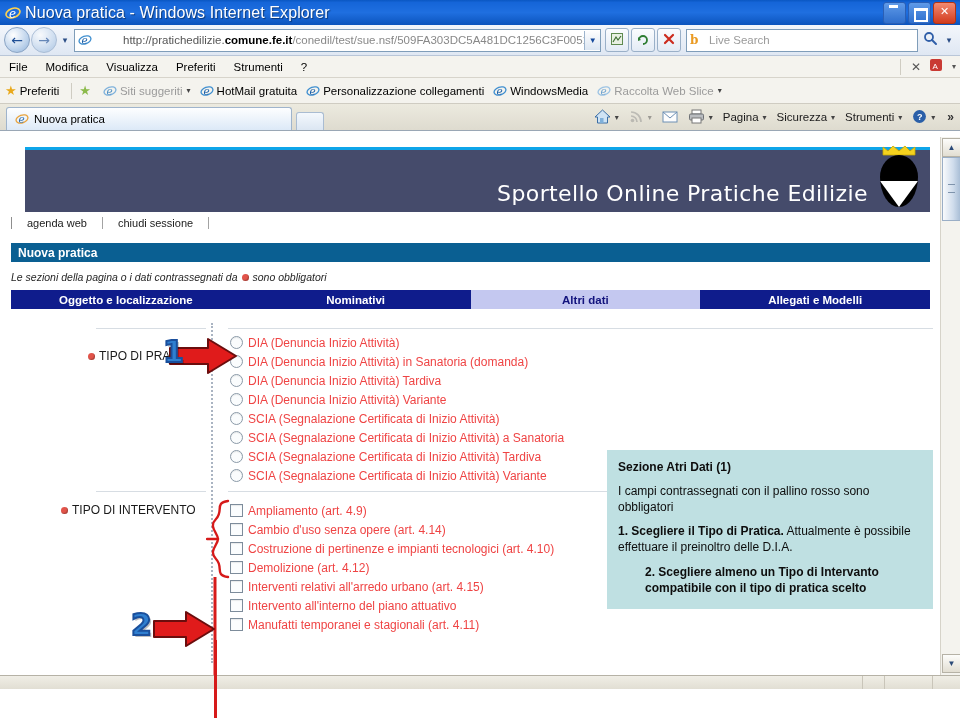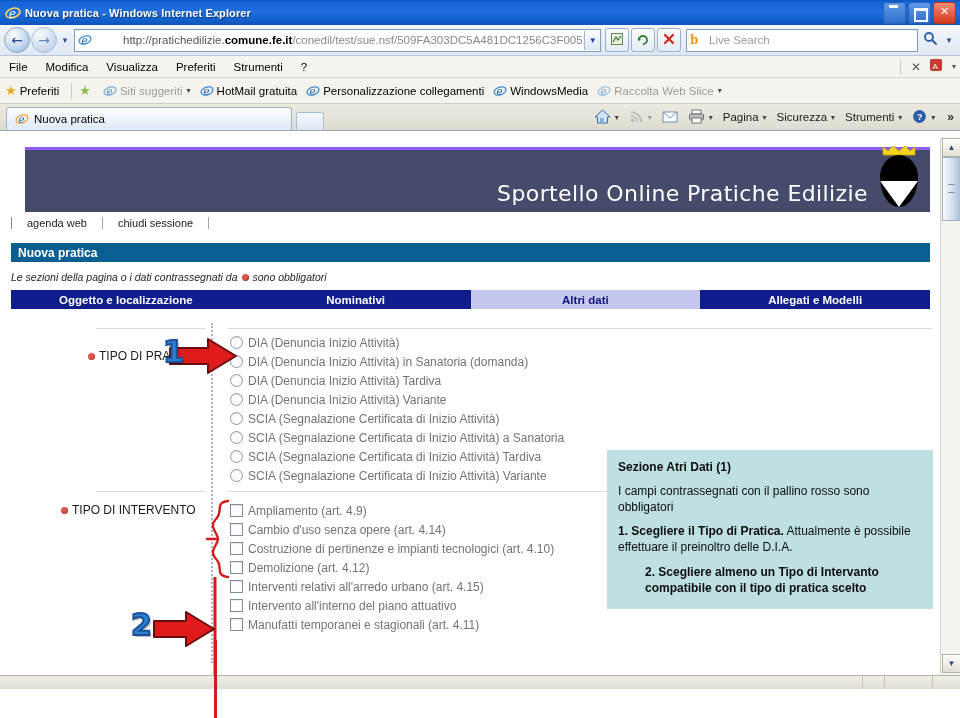--- a/index.html
+++ b/index.html
@@ -8,21 +8,21 @@
     font-family:"Liberation Sans",sans-serif;font-size:12px;color:#000;
   }
   .app{width:960px;height:718px;position:relative;background:#fff;}
 
   
   .titlebar{
     height:25px;background:linear-gradient(to bottom,#0a57c2 0%,#1565d8 10%,#1f6fe0 50%,#0c54bd 100%);
     display:flex;align-items:center;position:relative;
   }
   .titlebar .ie-logo{width:16px;height:16px;margin:0 4px 0 5px;position:relative;}
-  .titlebar .ttl{color:#fff;font-weight:bold;font-size:11px;letter-spacing:.1px;
+  .titlebar .ttl{color:#fff;font-weight:normal;font-size:16px;letter-spacing:.1px;
      text-shadow:1px 1px 1px rgba(0,0,0,.45);white-space:nowrap;}
   .winbtns{position:absolute;right:4px;top:2px;display:flex;gap:2px;}
   .winbtn{width:21px;height:20px;border-radius:3px;border:1px solid #2a5fb5;
     background:linear-gradient(to bottom,#5f9ae8,#2f6fcd);position:relative;}
   .winbtn.close{background:linear-gradient(to bottom,#f28a72,#d23b1d);border-color:#b23414;}
   .winbtn span{position:absolute;color:#fff;font-size:11px;left:0;right:0;text-align:center;top:2px;
     font-family:"DejaVu Sans",sans-serif;line-height:14px;}
   .winbtn .mn{position:absolute;left:5px;bottom:4px;width:9px;height:3px;background:#fff;}
   .winbtn .mx{position:absolute;left:5px;top:5px;width:10px;height:9px;border:2px solid #fff;border-top-width:3px;}
 
@@ -91,21 +91,21 @@
   .cmdbar .ci.dim{opacity:.45;}
   .cmdbar .chev{padding-left:7px;font-size:12px;color:#333;font-weight:bold;}
 
   
   .viewport{position:absolute;left:0;top:137px;width:960px;height:538px;background:#fff;
     border-top:1px solid #fff;overflow:hidden;}
   .pagearea{position:absolute;left:0;top:0;width:941px;height:538px;background:#fff;overflow:hidden;}
 
   
   .siteheader{margin:9px 11px 0 25px;height:62px;background:#ef4444;position:relative;
-    border-top:3px solid #8b5cf6;}
+    border-top:3px solid #0ea5e9;}
   .siteheader .inner{position:absolute;left:0;right:0;top:0;bottom:0;background:#454b6b;}
   .siteheader .brand{position:absolute;right:62px;bottom:6px;color:#fff;font-size:22px;
     font-family:"DejaVu Sans",sans-serif;letter-spacing:.4px;}
   .crest{position:absolute;right:8px;top:-5px;width:46px;height:64px;}
   .crest .crown{position:absolute;top:0;left:6px;width:34px;height:11px;}
   .crest .shield{position:absolute;top:10px;left:4px;width:38px;height:52px;
     background:#000;border-radius:19px 19px 19px 19px / 22px 22px 30px 30px;overflow:hidden;}
   .crest .shield .bot{position:absolute;left:0;right:0;top:50%;bottom:0;background:#fff;
     clip-path:polygon(0 0,100% 0,50% 100%);}
   .sitelinks{margin:0 11px;height:22px;display:flex;align-items:center;font-size:11px;color:#1b1b1b;}
@@ -124,21 +124,21 @@
   .sectiontabs .st{flex:1;display:flex;align-items:center;justify-content:center;color:#fff;
     font-weight:bold;font-size:11.5px;}
   .sectiontabs .st.active{background:#c4c8f0;color:#12137d;}
 
   
   .formbody{position:relative;margin-top:14px;}
   .dotline{position:absolute;left:211px;top:0;width:0;height:340px;
     border-left:2px dotted #aab4c2;}
   .rowlabel{position:absolute;font-size:12px;color:#1b1b1b;display:flex;align-items:center;}
   .optcol{position:absolute;left:230px;}
-  .opt{display:flex;align-items:center;height:19px;font-size:12px;color:#737373;}
+  .opt{display:flex;align-items:center;height:19px;font-size:12px;color:#ef4444;}
   .radio{width:11px;height:11px;border-radius:50%;border:1px solid #8b9aa8;background:#fafcfd;
     margin-right:5px;flex:none;box-shadow:inset 0 1px 1px rgba(0,0,0,.08);}
   .cbox{width:11px;height:11px;border:1px solid #7d8c9b;background:#fbfdfe;margin-right:5px;flex:none;
     box-shadow:inset 0 1px 1px rgba(0,0,0,.08);}
   .hr-light{position:absolute;height:1px;background:#d7dde3;}
 
   
   .callout{position:absolute;left:607px;top:449px;width:326px;background:#bfe0e2;
     padding:10px 11px 12px 11px;box-sizing:border-box;font-size:12px;color:#0d0d0d;line-height:1.32;}
   .callout h4{margin:0 0 8px 0;font-size:12px;font-weight:bold;}

